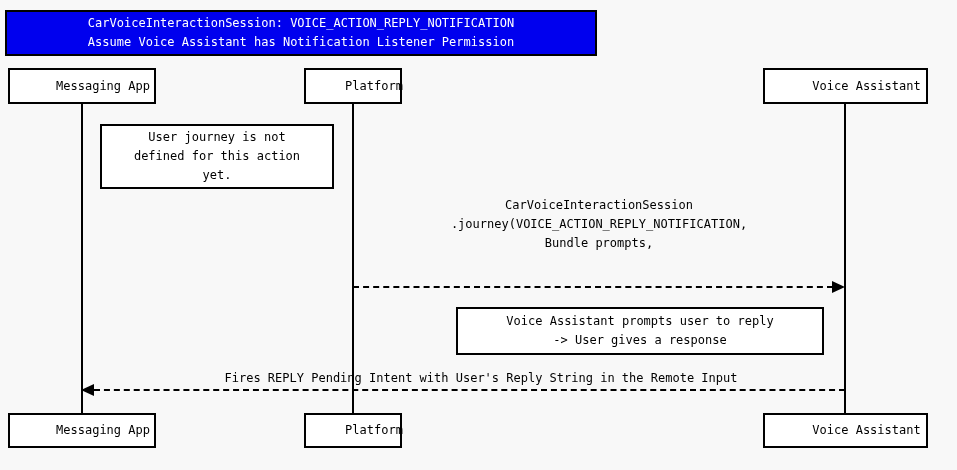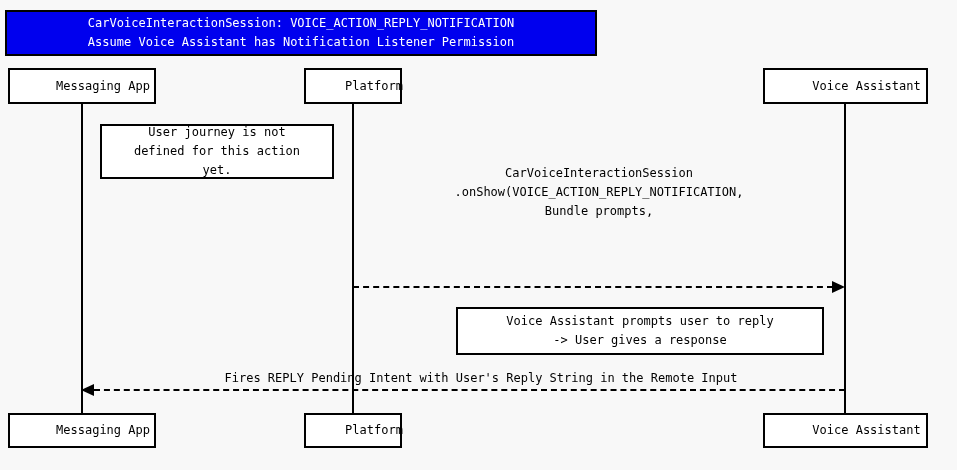--- a/index.html
+++ b/index.html
@@ -74,29 +74,29 @@
   <div class="box actor-box" style="left:8px;top:68px;width:148px;">
     <span>Messaging App</span>
   </div>
   <div class="box actor-box" style="left:304px;top:68px;width:98px;">
     <span>Platform</span>
   </div>
   <div class="box actor-box" style="left:763px;top:68px;width:165px;">
     <span>Voice Assistant</span>
   </div>
 
-  <div class="box" style="left:100px;top:124px;width:234px;height:55px;">
+  <div class="box" style="left:100px;top:124px;width:234px;height:65px;">
     <div>User journey is not</div>
     <div>defined for this action</div>
     <div>yet.</div>
   </div>
 
-  <div class="msg-text" style="left:349px;top:164px;width:500px;">
+  <div class="msg-text" style="left:349px;top:196px;width:500px;">
     <div>CarVoiceInteractionSession</div>
-    <div>.onShow(VOICE_ACTION_REPLY_NOTIFICATION,</div>
+    <div>.journey(VOICE_ACTION_REPLY_NOTIFICATION,</div>
     <div>Bundle prompts,</div>
   </div>
 
   <div class="dash-line" style="left:353px;top:286px;width:480px;"></div>
   <div class="arrowhead ah-right" style="left:832px;top:281px;"></div>
 
   <div class="box" style="left:456px;top:307px;width:368px;height:48px;">
     <div>Voice Assistant prompts user to reply</div>
     <div>-&gt; User gives a response</div>
   </div>

